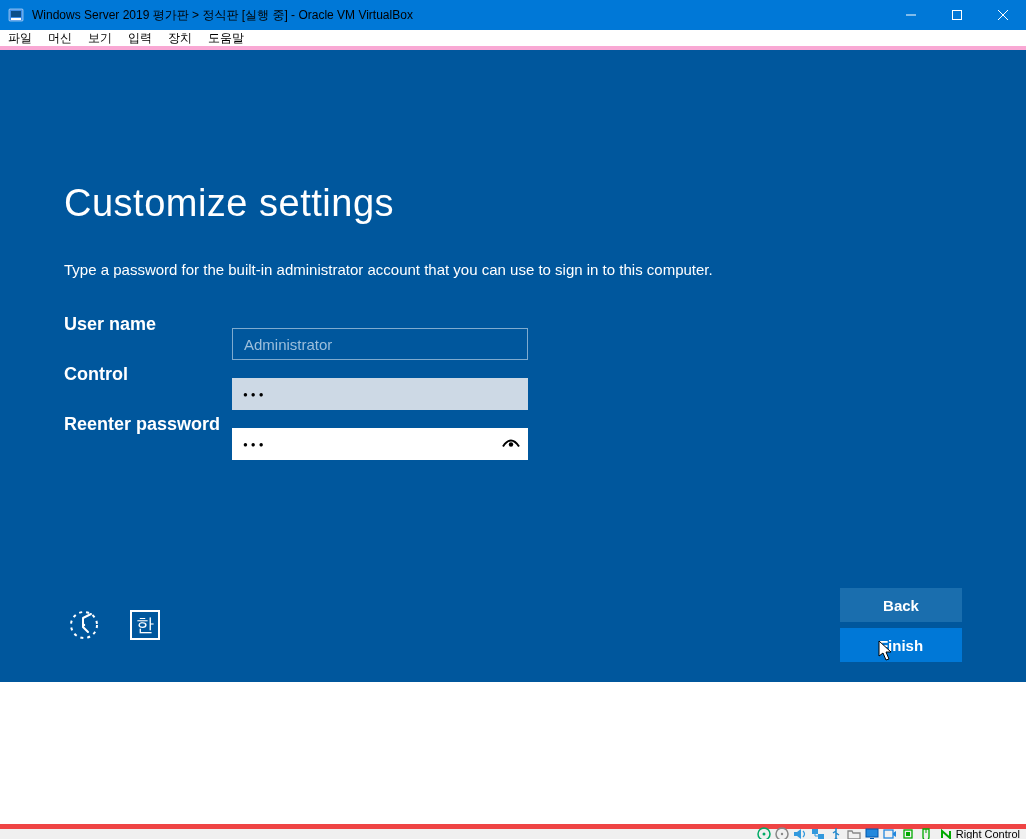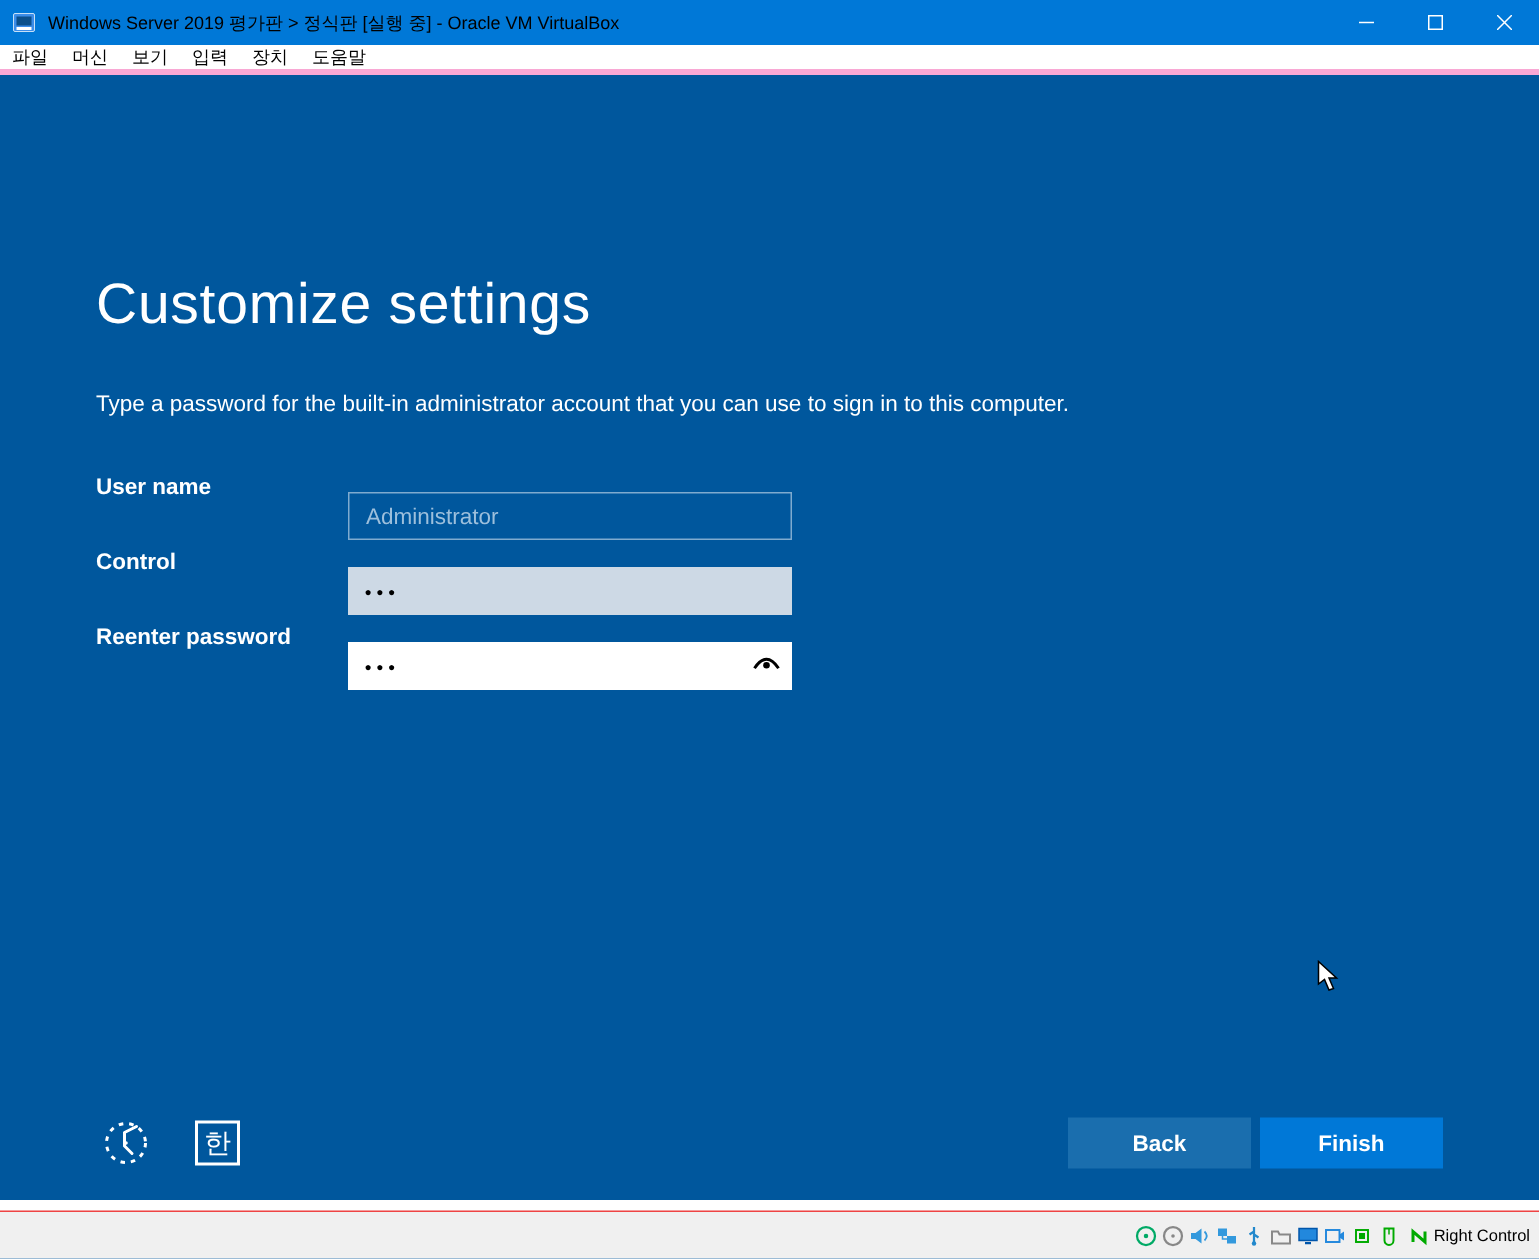--- a/index.html
+++ b/index.html
@@ -16,62 +16,62 @@
     .titlebar .win-btn svg { width: 10px; height: 10px; }
 
     
     .menubar {
       height: 20px; background: #fff; border-bottom: 4px solid #f9a8d4;
       display: flex; align-items: center; font-size: 12px;
     }
     .menubar .menu-item { padding: 0 8px; height: 100%; display: flex; align-items: center; cursor: default; }
 
     
-    .guest { position: relative; width: 100%; height: 750px; background: #00579d; color: #fff; overflow: hidden; }
+    .guest { position: relative; width: 100%; height: 632px; background: #00579d; color: #fff; overflow: hidden; }
 
     .setup { position: absolute; left: 64px; top: 132px; right: 64px; }
     .setup h1 { font-weight: 300; font-size: 38px; letter-spacing: 0.5px; margin-bottom: 36px; }
     .setup .desc { font-size: 15px; margin-bottom: 30px; }
 
     .field-row { display: flex; align-items: center; margin-bottom: 18px; height: 32px; }
-    .field-row .fld-label { width: 168px; font-size: 15px; font-weight: 600;}
+    .field-row .fld-label { width: 168px; font-size: 18px; font-weight: 600;}
     .field-row .fld-input { width: 296px; height: 32px; position: relative; display: flex; align-items: center; padding: 0 11px; font-size: 15px; margin-top: 40px; }
     .input-disabled {
       border: 1px solid #7fabcf; background: transparent; color: #9cbfdc;
     }
     .input-blur {
       background: #cdd9e5; color: #000; border: none;
     }
     .input-focus {
       background: #ffffff; color: #000; border: none;
     }
     .reveal-icon { position: absolute; right: 8px; top: 50%; transform: translateY(-50%); color: #000; }
 
     
     .oobe-bottom { position: absolute; left: 64px; right: 64px; bottom: 20px; display: flex; align-items: center; justify-content: space-between; }
     .oobe-left { display: flex; align-items: center; gap: 26px; }
     .acc-btn { width: 40px; height: 36px; display: flex; align-items: center; justify-content: center; }
     .ime-btn {
       width: 30px; height: 30px; border: 2px solid #fff; display: flex;
       align-items: center; justify-content: center; font-size: 18px; font-weight: 400;
     }
-    .oobe-right { display: flex; gap: 6px; }
+    .oobe-right { display: flex; gap: 6px; flex-direction: column; }
     .nav-btn {
       width: 122px; height: 34px; display: flex; align-items: center; justify-content: center;
       font-size: 15px; cursor: default;
     }
     .nav-back { background: #1a6eae; color: #fff; font-weight: 600;}
     .nav-finish { background: #0078d7; color: #fff; font-weight: 600;}
 
     .cursor { position: absolute; pointer-events: none; }
 
     
     .statusbar {
-      position: absolute; left: 0; right: 0; bottom: 0; height: 32px;
-      background: #f0f0f0; border-top: 1px solid #ef4444;
+      position: absolute; left: 0; right: 0; bottom: 0; height: 15px;
+      background: #f0f0f0; border-top: 5px solid #ef4444;
       display: flex; justify-content: flex-end; align-items: center; font-size: 11px;
     }
     .statusbar .icons { display: flex; align-items: center; gap: 2px; padding: 0 2px; }
     .statusbar .status-icon { width: 16px; height: 16px; display: flex; align-items: center; justify-content: center; }
     .statusbar .hostkey { padding: 0 6px 0 3px; display: flex; align-items: center; color: #000; }
     .statusbar .hostkey svg { margin-right: 3px; }
   </style>
 </head>
 <body>
 

